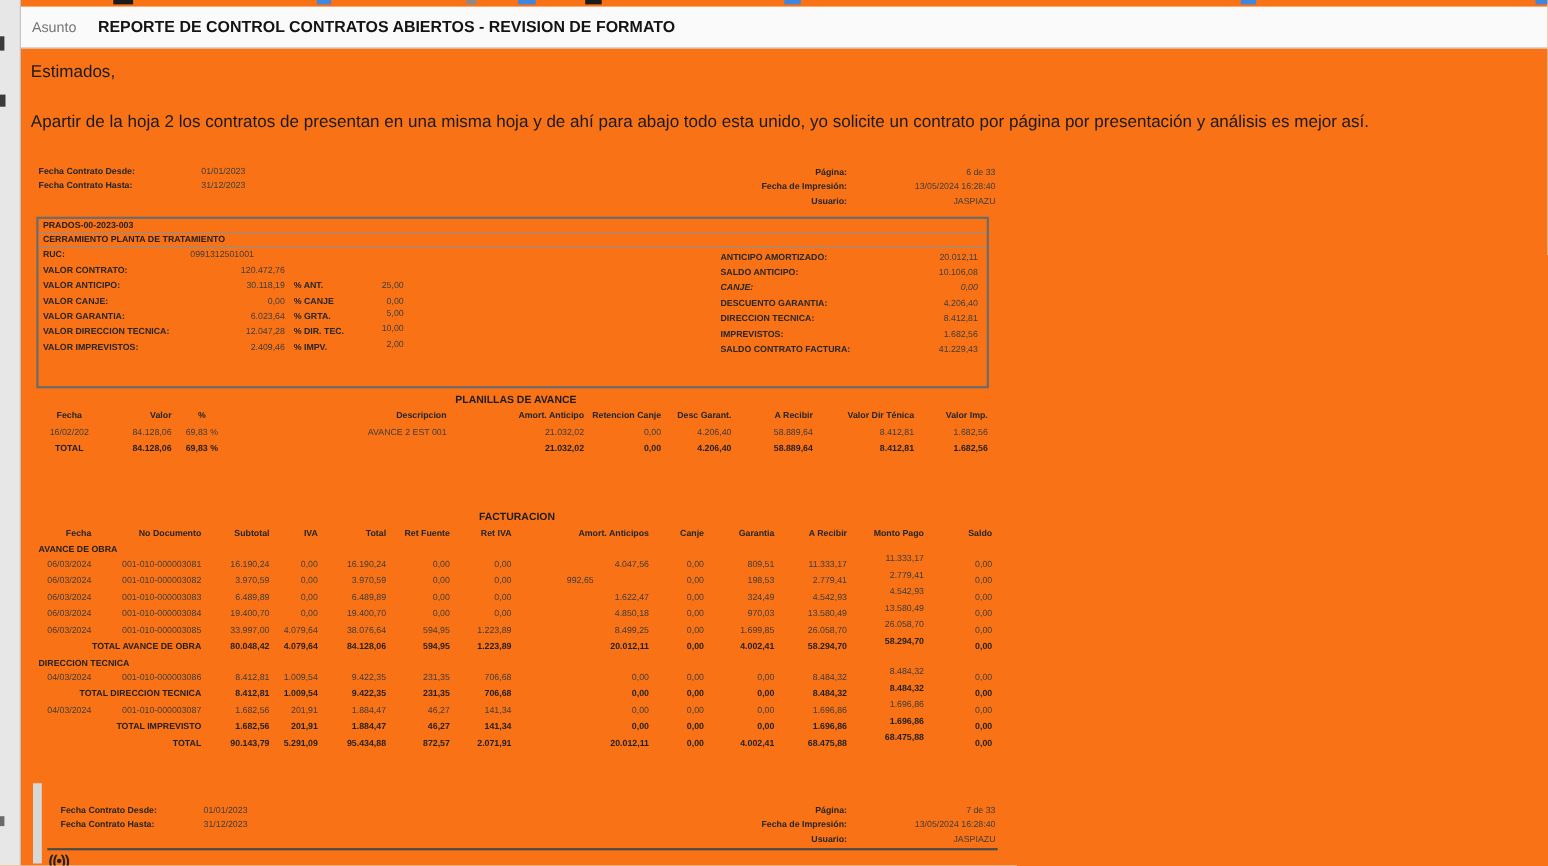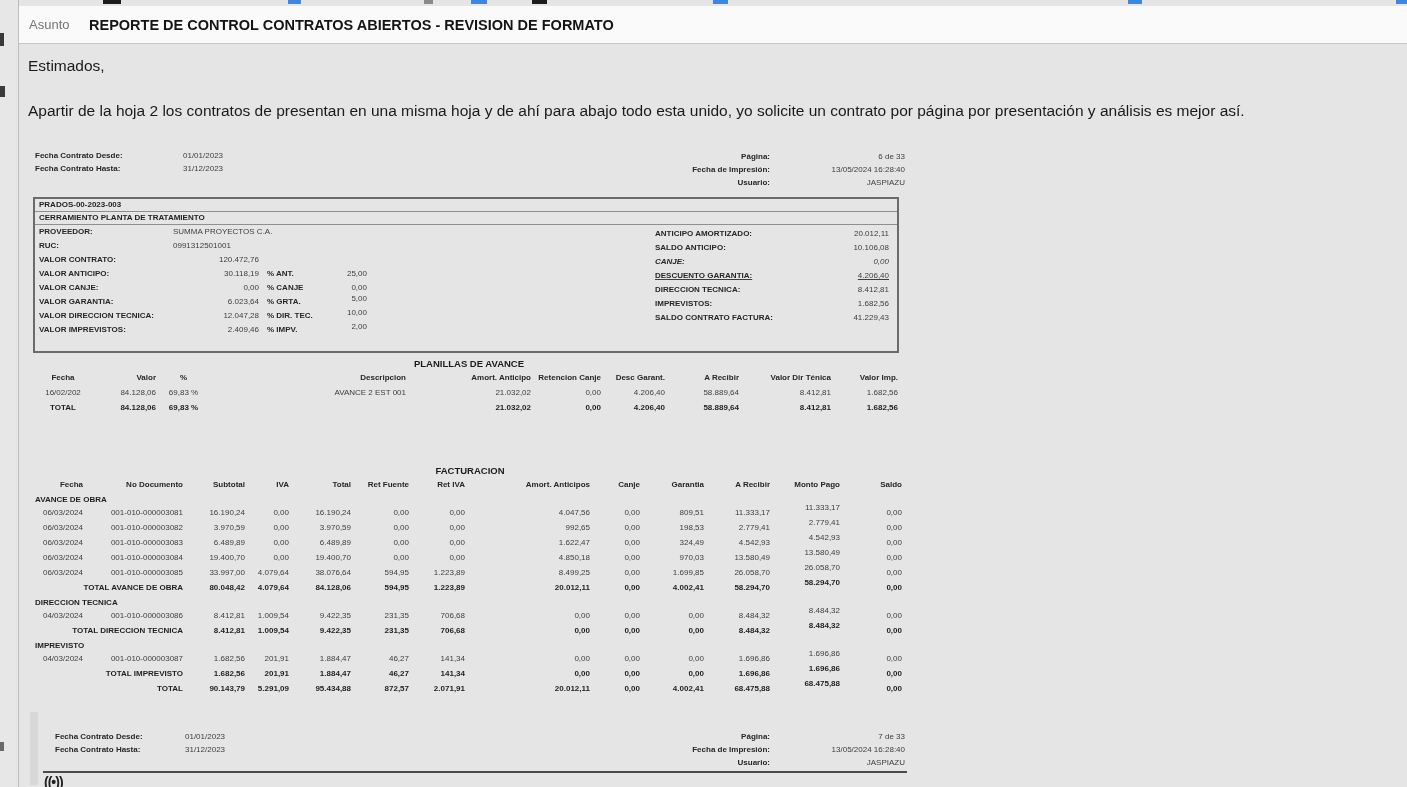--- a/index.html
+++ b/index.html
@@ -1,16 +1,16 @@
 <!DOCTYPE html>
 <html><head>
 <meta charset="utf-8">
 <style>
   html,body{margin:0;padding:0;background:#fff;}
-  .page{position:relative;width:1407px;height:787px;background:#e5e5e5;overflow:hidden;
+  .page{position:relative;width:1407px;height:787px;background:#f97316;overflow:hidden;
         font-family:"Liberation Sans",sans-serif;}
   
   .left-strip{position:absolute;left:0;top:0;width:18px;height:787px;background:#e7e7e7;
               border-right:1px solid #bdbdbd;}
   .strip-frag{position:absolute;background:#3a3a3a;}
   
   .frag{position:absolute;top:0;height:4px;}
   
   .subject-row{position:absolute;left:19px;top:6px;width:1388px;height:37px;background:#fafafa;
                border-bottom:1px solid #c6c6c6;display:flex;align-items:center;}
@@ -106,24 +106,20 @@
         </div>
         <div class="meta-row" style="top: 33px;">
           <span class="m-label">Usuario:</span>
           <span class="m-value">JASPIAZU</span>
         </div>
       </div>
     <div class="contract-box" id="contract-box">
         <div class="box-title">PRADOS-00-2023-003</div>
         <div class="box-title">CERRAMIENTO PLANTA DE TRATAMIENTO</div>
         <div class="box-left-row">
-          <span class="bl">PROVEEDOR:</span>
-          <span class="bv-left">SUMMA PROYECTOS C.A.</span>
-        </div>
-        <div class="box-left-row">
           <span class="bl">RUC:</span>
           <span class="bv-left">0991312501001</span>
         </div>
         <div class="box-left-row">
           <span class="bl">VALOR CONTRATO:</span>
           <span class="bv-right">120.472,76</span>
         </div>
         <div class="box-left-row">
           <span class="bl">VALOR ANTICIPO:</span>
           <span class="bv-right">30.118,19</span>
@@ -159,21 +155,21 @@
           <span>20.012,11</span>
         </div>
         <div class="box-right-row" style="top: 44px;">
           <span class="bl2">SALDO ANTICIPO:</span>
           <span>10.106,08</span>
         </div>
         <div class="box-right-row" style="top: 58px; font-style: italic;">
           <span class="bl2">CANJE:</span>
           <span>0,00</span>
         </div>
-        <div class="box-right-row" style="top: 72px; text-decoration: underline;">
+        <div class="box-right-row" style="top: 72px;">
           <span class="bl2">DESCUENTO GARANTIA:</span>
           <span>4.206,40</span>
         </div>
         <div class="box-right-row" style="top: 86px;">
           <span class="bl2">DIRECCION TECNICA:</span>
           <span>8.412,81</span>
         </div>
         <div class="box-right-row" style="top: 100px;">
           <span class="bl2">IMPREVISTOS:</span>
           <span>1.682,56</span>
@@ -256,21 +252,21 @@
           <div class="t-cell ar" style="width: 62px;">0,00</div>
         </div>
         <div class="t-row ">
           <div class="t-cell al" style="width: 48px;">06/03/2024</div>
           <div class="t-cell al" style="width: 100px;">001-010-000003082</div>
           <div class="t-cell ar" style="width: 62px;">3.970,59</div>
           <div class="t-cell ar" style="width: 44px;">0,00</div>
           <div class="t-cell ar" style="width: 62px;">3.970,59</div>
           <div class="t-cell ar" style="width: 58px;">0,00</div>
           <div class="t-cell ar" style="width: 56px;">0,00</div>
-          <div class="t-cell ar" style="width: 125px;">992,65</div>
+          <div class="t-cell ar" style="width: 125px; text-align: center;">992,65</div>
           <div class="t-cell ar" style="width: 50px;">0,00</div>
           <div class="t-cell ar" style="width: 64px;">198,53</div>
           <div class="t-cell ar" style="width: 66px;">2.779,41</div>
           <div class="t-cell ar raise" style="width: 70px;">2.779,41</div>
           <div class="t-cell ar" style="width: 62px;">0,00</div>
         </div>
         <div class="t-row ">
           <div class="t-cell al" style="width: 48px;">06/03/2024</div>
           <div class="t-cell al" style="width: 100px;">001-010-000003083</div>
           <div class="t-cell ar" style="width: 62px;">6.489,89</div>
@@ -352,21 +348,20 @@
           <div class="t-cell ar" style="width: 62px;">9.422,35</div>
           <div class="t-cell ar" style="width: 58px;">231,35</div>
           <div class="t-cell ar" style="width: 56px;">706,68</div>
           <div class="t-cell ar" style="width: 125px;">0,00</div>
           <div class="t-cell ar" style="width: 50px;">0,00</div>
           <div class="t-cell ar" style="width: 64px;">0,00</div>
           <div class="t-cell ar" style="width: 66px;">8.484,32</div>
           <div class="t-cell ar raise" style="width: 70px;">8.484,32</div>
           <div class="t-cell ar" style="width: 62px;">0,00</div>
         </div>
-        <div class="grp">IMPREVISTO</div>
         <div class="t-row ">
           <div class="t-cell al" style="width: 48px;">04/03/2024</div>
           <div class="t-cell al" style="width: 100px;">001-010-000003087</div>
           <div class="t-cell ar" style="width: 62px;">1.682,56</div>
           <div class="t-cell ar" style="width: 44px;">201,91</div>
           <div class="t-cell ar" style="width: 62px;">1.884,47</div>
           <div class="t-cell ar" style="width: 58px;">46,27</div>
           <div class="t-cell ar" style="width: 56px;">141,34</div>
           <div class="t-cell ar" style="width: 125px;">0,00</div>
           <div class="t-cell ar" style="width: 50px;">0,00</div>

